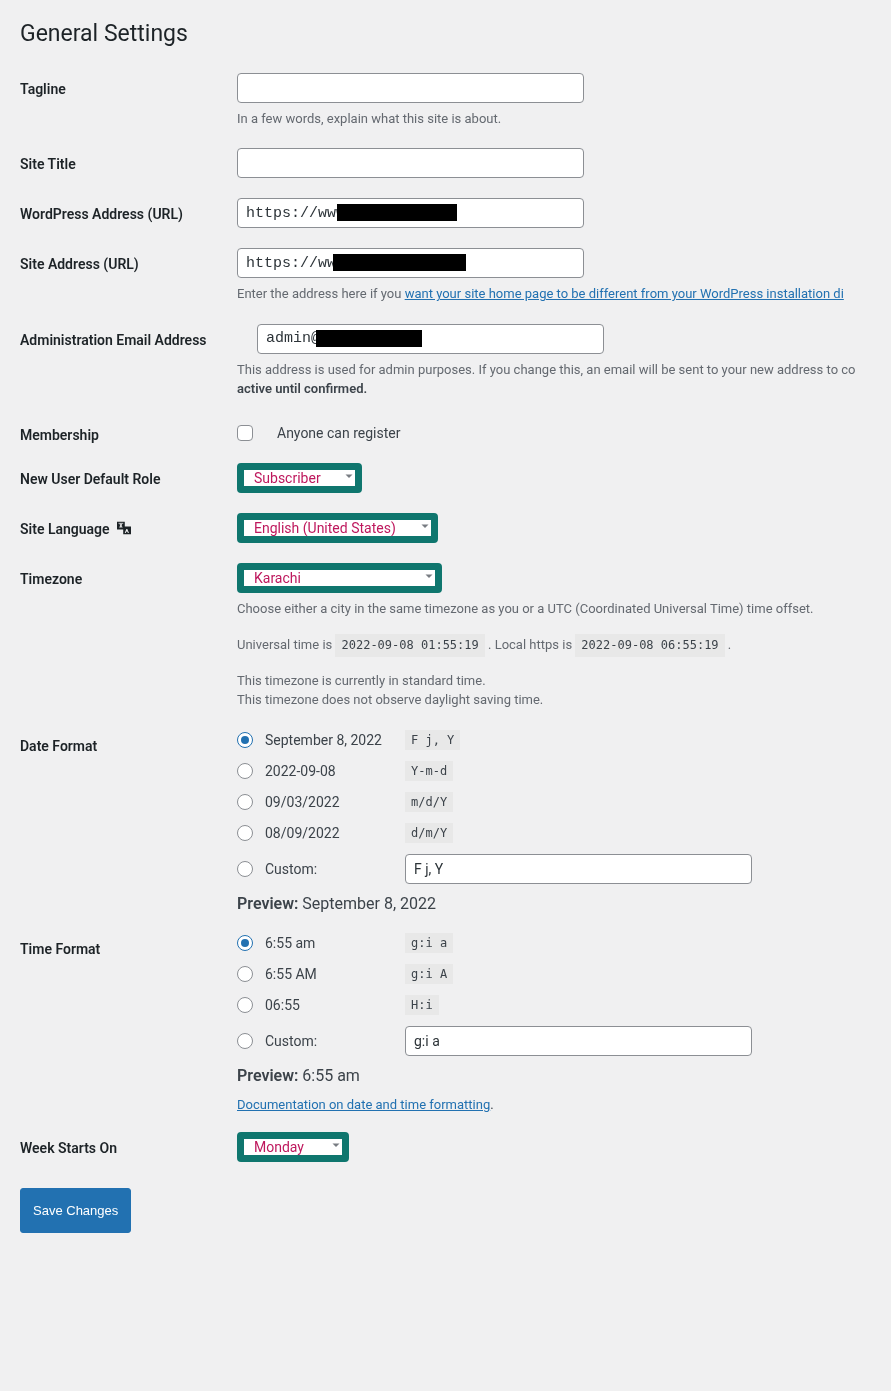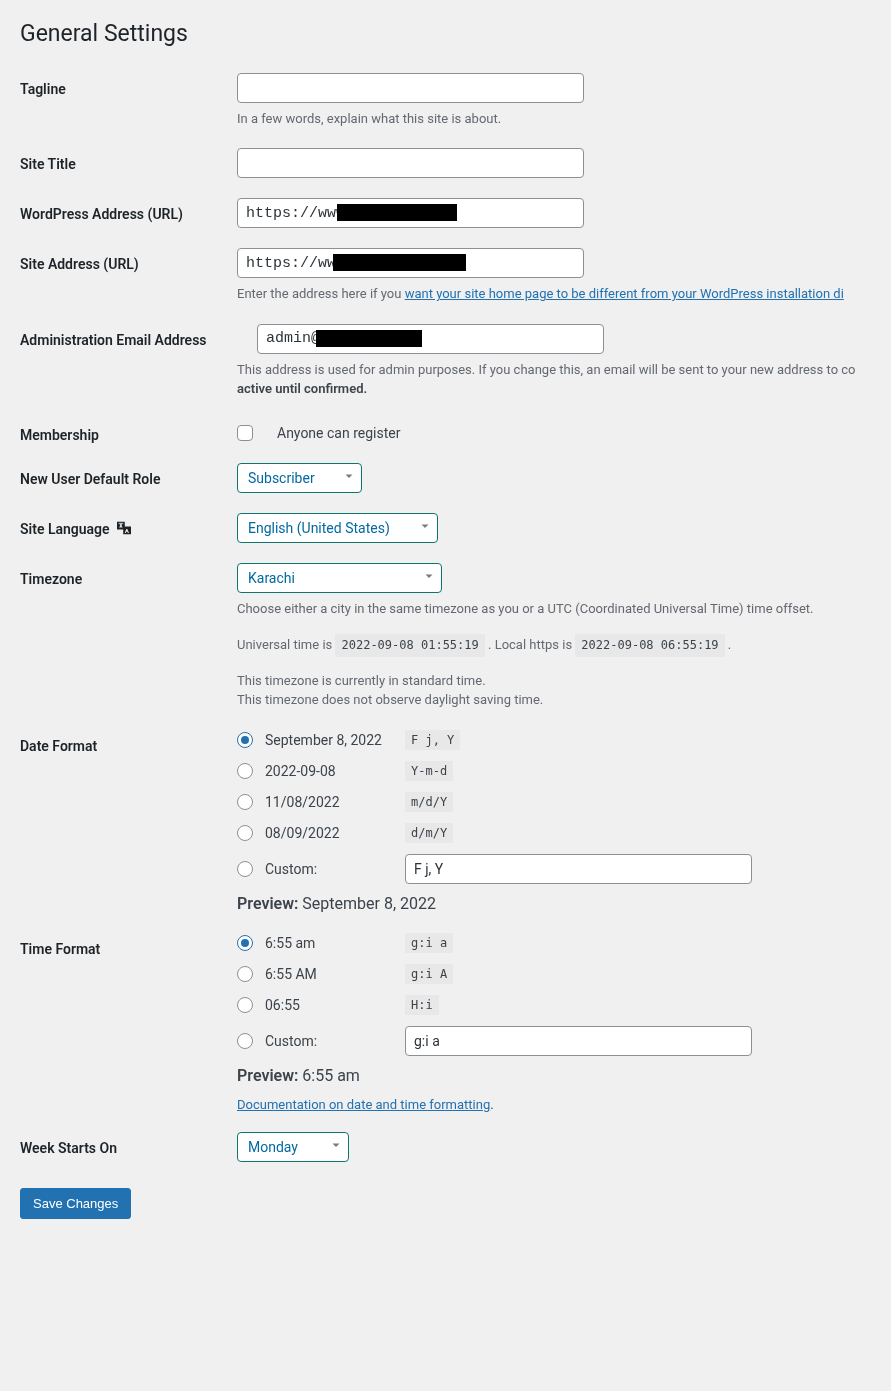--- a/index.html
+++ b/index.html
@@ -70,25 +70,25 @@
   appearance: none;
 }
 .select-wrap {
   position: relative;
   display: inline-block;
 }
 .select-wrap select {
   appearance: none;
   height: 30px;
   padding: 0 28px 0 10px;
-  border: 1px solid #0f766e;
+  border: 7px solid #0f766e;
   border-radius: 4px;
   background: #fff;
   font-size: 14px;
-  color: #0369a1;
+  color: #be185d;
   font-family: inherit;
   cursor: pointer;
 }
 .select-wrap .chev {
   position: absolute;
   right: 6px;
   top: 50%;
   transform: translateY(-50%);
   pointer-events: none;
   color: #787c82;
@@ -149,21 +149,21 @@
 }
 .preview-line { font-size: 16px; color: #3c434a; margin-top: 10px; }
 .preview-line strong { font-weight: 600; }
 .doc-link { color: #2271b1; text-decoration: underline; font-size: 13px; display: inline-block; margin-top: 12px; }
 .submit-row { margin-top: 26px; }
 .button-primary {
   background: #2271b1;
   color: #fff;
   border: 1px solid #2271b1;
   border-radius: 3px;
-  padding: 7px 12px;
+  padding: 14px 12px;
   font-size: 13px;
   cursor: pointer;
 }
 .lang-icon svg { width: 16px; height: 14px; }
 .redact {
   display: inline-block;
   background: #000;
   vertical-align: middle;
 }
 .tz-special { color: #3c434a; }
@@ -311,21 +311,21 @@
             <span class="radio-label">September 8, 2022</span>
             <span class="radio-code">F j, Y</span>
           </div>
           <div class="radio-row">
             <input type="radio" name="date-format" style="">
             <span class="radio-label">2022-09-08</span>
             <span class="radio-code">Y-m-d</span>
           </div>
           <div class="radio-row">
             <input type="radio" name="date-format" style="">
-            <span class="radio-label">11/08/2022</span>
+            <span class="radio-label">09/03/2022</span>
             <span class="radio-code">m/d/Y</span>
           </div>
           <div class="radio-row">
             <input type="radio" name="date-format" style="">
             <span class="radio-label">08/09/2022</span>
             <span class="radio-code">d/m/Y</span>
           </div>
           <div class="radio-row">
             <input type="radio" name="date-format" style="">
             <span class="radio-label">Custom:</span>

